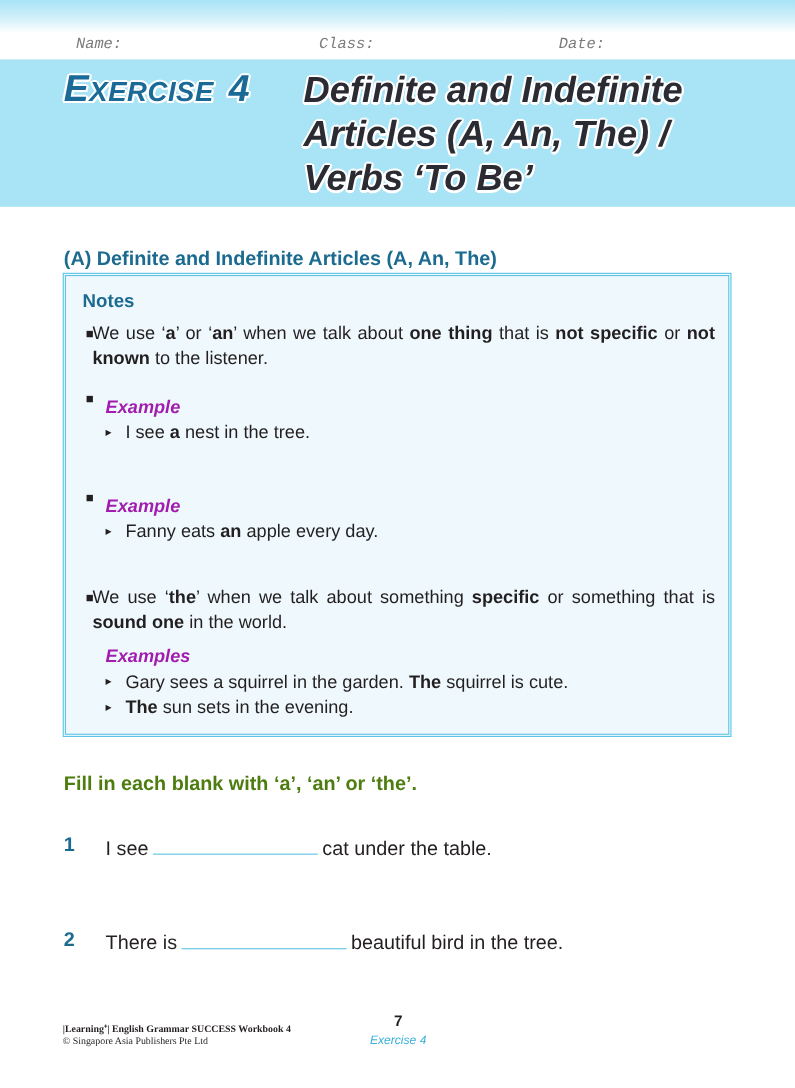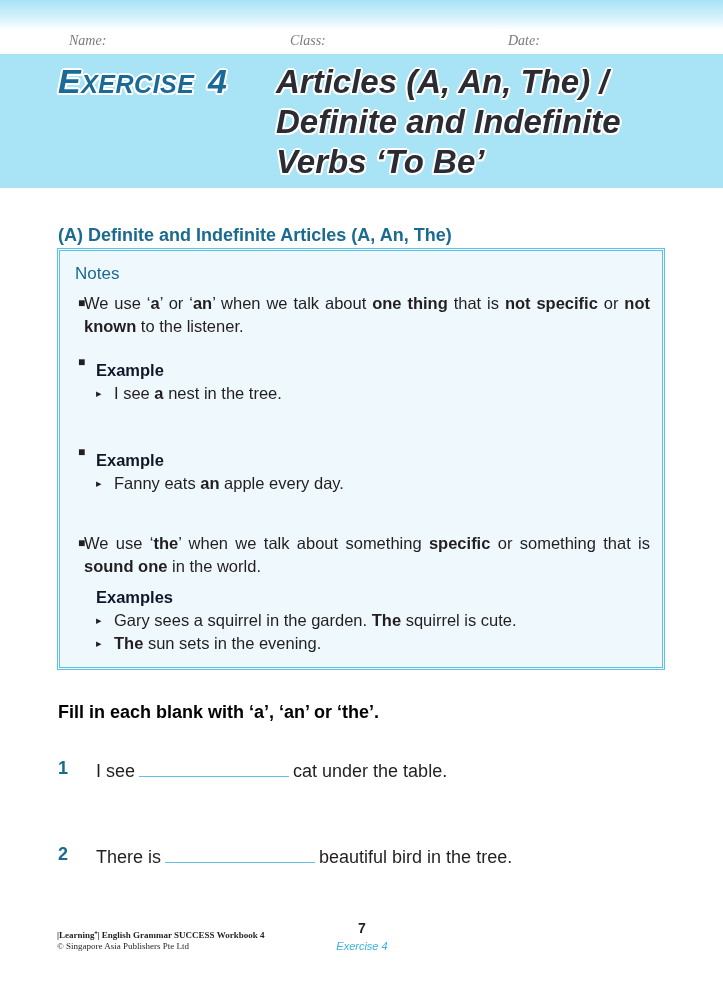--- a/index.html
+++ b/index.html
@@ -8,21 +8,21 @@
       background: #ffffff;
       font-family: "DejaVu Sans", "Liberation Sans", sans-serif;
       color: #231f20;
     }
     .top-grad {
       position: absolute; left: 0; top: 0; width: 723px; height: 30px;
       background: linear-gradient(to bottom, #a7e3f6 0%, #d6f2fb 60%, #ffffff 100%);
     }
     .meta-row {
       position: absolute; top: 33px; left: 0; width: 632px; height: 18px;
-      font-family: Liberation Serif, serif; font-style: italic;
+      font-family: Liberation Mono, monospace; font-style: italic;
       font-size: 14px; color: #7b7b7b;
     }
     .meta-row span { position: absolute; top: 0; }
     .band {
       position: absolute; left: 0; top: 54px; width: 723px; height: 134px;
       background: #a8e4f6;
     }
     .ex-label {
       position: absolute; left: 58px; top: 62px;
       font-family: "Liberation Sans", sans-serif; font-weight: bold; font-style: italic;
@@ -45,44 +45,44 @@
       font-family: "Liberation Sans", sans-serif;
       margin-top: 12px;
     }
     .notes-box {
       position: absolute; left: 57px; top: 248px; width: 602px; height: 416px;
       border: 3px double #5cc3e4; background: #eff9fd;
       box-sizing: content-box;
     }
     .notes-title {
       position: absolute; left: 15px; top: 13px;
-      font-family: "Liberation Sans", sans-serif; font-weight: normal;
+      font-family: "Liberation Sans", sans-serif; font-weight: bold;
       font-size: 17px; color: #1b6a8f;
     }
     .note {
       position: absolute; left: 18px; width: 572px;
       font-family: "Liberation Sans", sans-serif; font-size: 16.5px; line-height: 23px; color: #231f20;
     }
     .note .bullet {
       position: absolute; left: 0; top: 0; font-size: 12px;
     }
     .note .text { margin-left: 6px; }
     .note b { font-weight: bold; }
     .justify { text-align: justify; text-align-last: left; }
     .ex-head {
       margin-left: 18px; margin-top: 8px;
-      font-weight: bold; color: #0f172a;
+      font-weight: bold; font-style: italic; color: #a21caf;
     }
     .ex-item { position: relative; margin-left: 18px; }
     .ex-item .tri { position: absolute; left: 0; top: 0; font-size: 11px; }
     .ex-item .txt { margin-left: 18px; }
     .instruction {
       position: absolute; left: 58px; top: 702px;
       font-family: "Liberation Sans", sans-serif; font-weight: bold;
-      font-size: 18px; color: #000000;
+      font-size: 18px; color: #4d7c0f;
     }
     .q {
       position: absolute; left: 58px; height: 24px;
       font-family: "Liberation Sans", sans-serif; font-size: 18px; color: #231f20;
       white-space: nowrap;
     }
     .q .num { position: absolute; left: 0; top: 0; font-weight: bold; color: #1b6a8f; }
     .q .body { position: absolute; left: 38px; top: 0; }
     .blank {
       display: inline-block; width: 150px; height: 18px;
@@ -114,22 +114,22 @@
 </div>
 
 <div class="band"></div>
 
 <div class="ex-label">
   <span class="big">E</span><span>XERCISE</span>
   <span class="big" style="margin-left:6px">4</span>
 </div>
 
 <div class="title">
+  <div>Definite and Indefinite</div>
   <div>Articles (A, An, The) /</div>
-  <div>Definite and Indefinite</div>
   <div>Verbs ‘To Be’</div>
 </div>
 
 <div class="section-heading">(A) Definite and Indefinite Articles (A, An, The)</div>
 
 <div class="notes-box">
   <div class="notes-title">Notes</div>
 
   <div class="note justify" style="top:41px">
     <span class="bullet">■</span>

